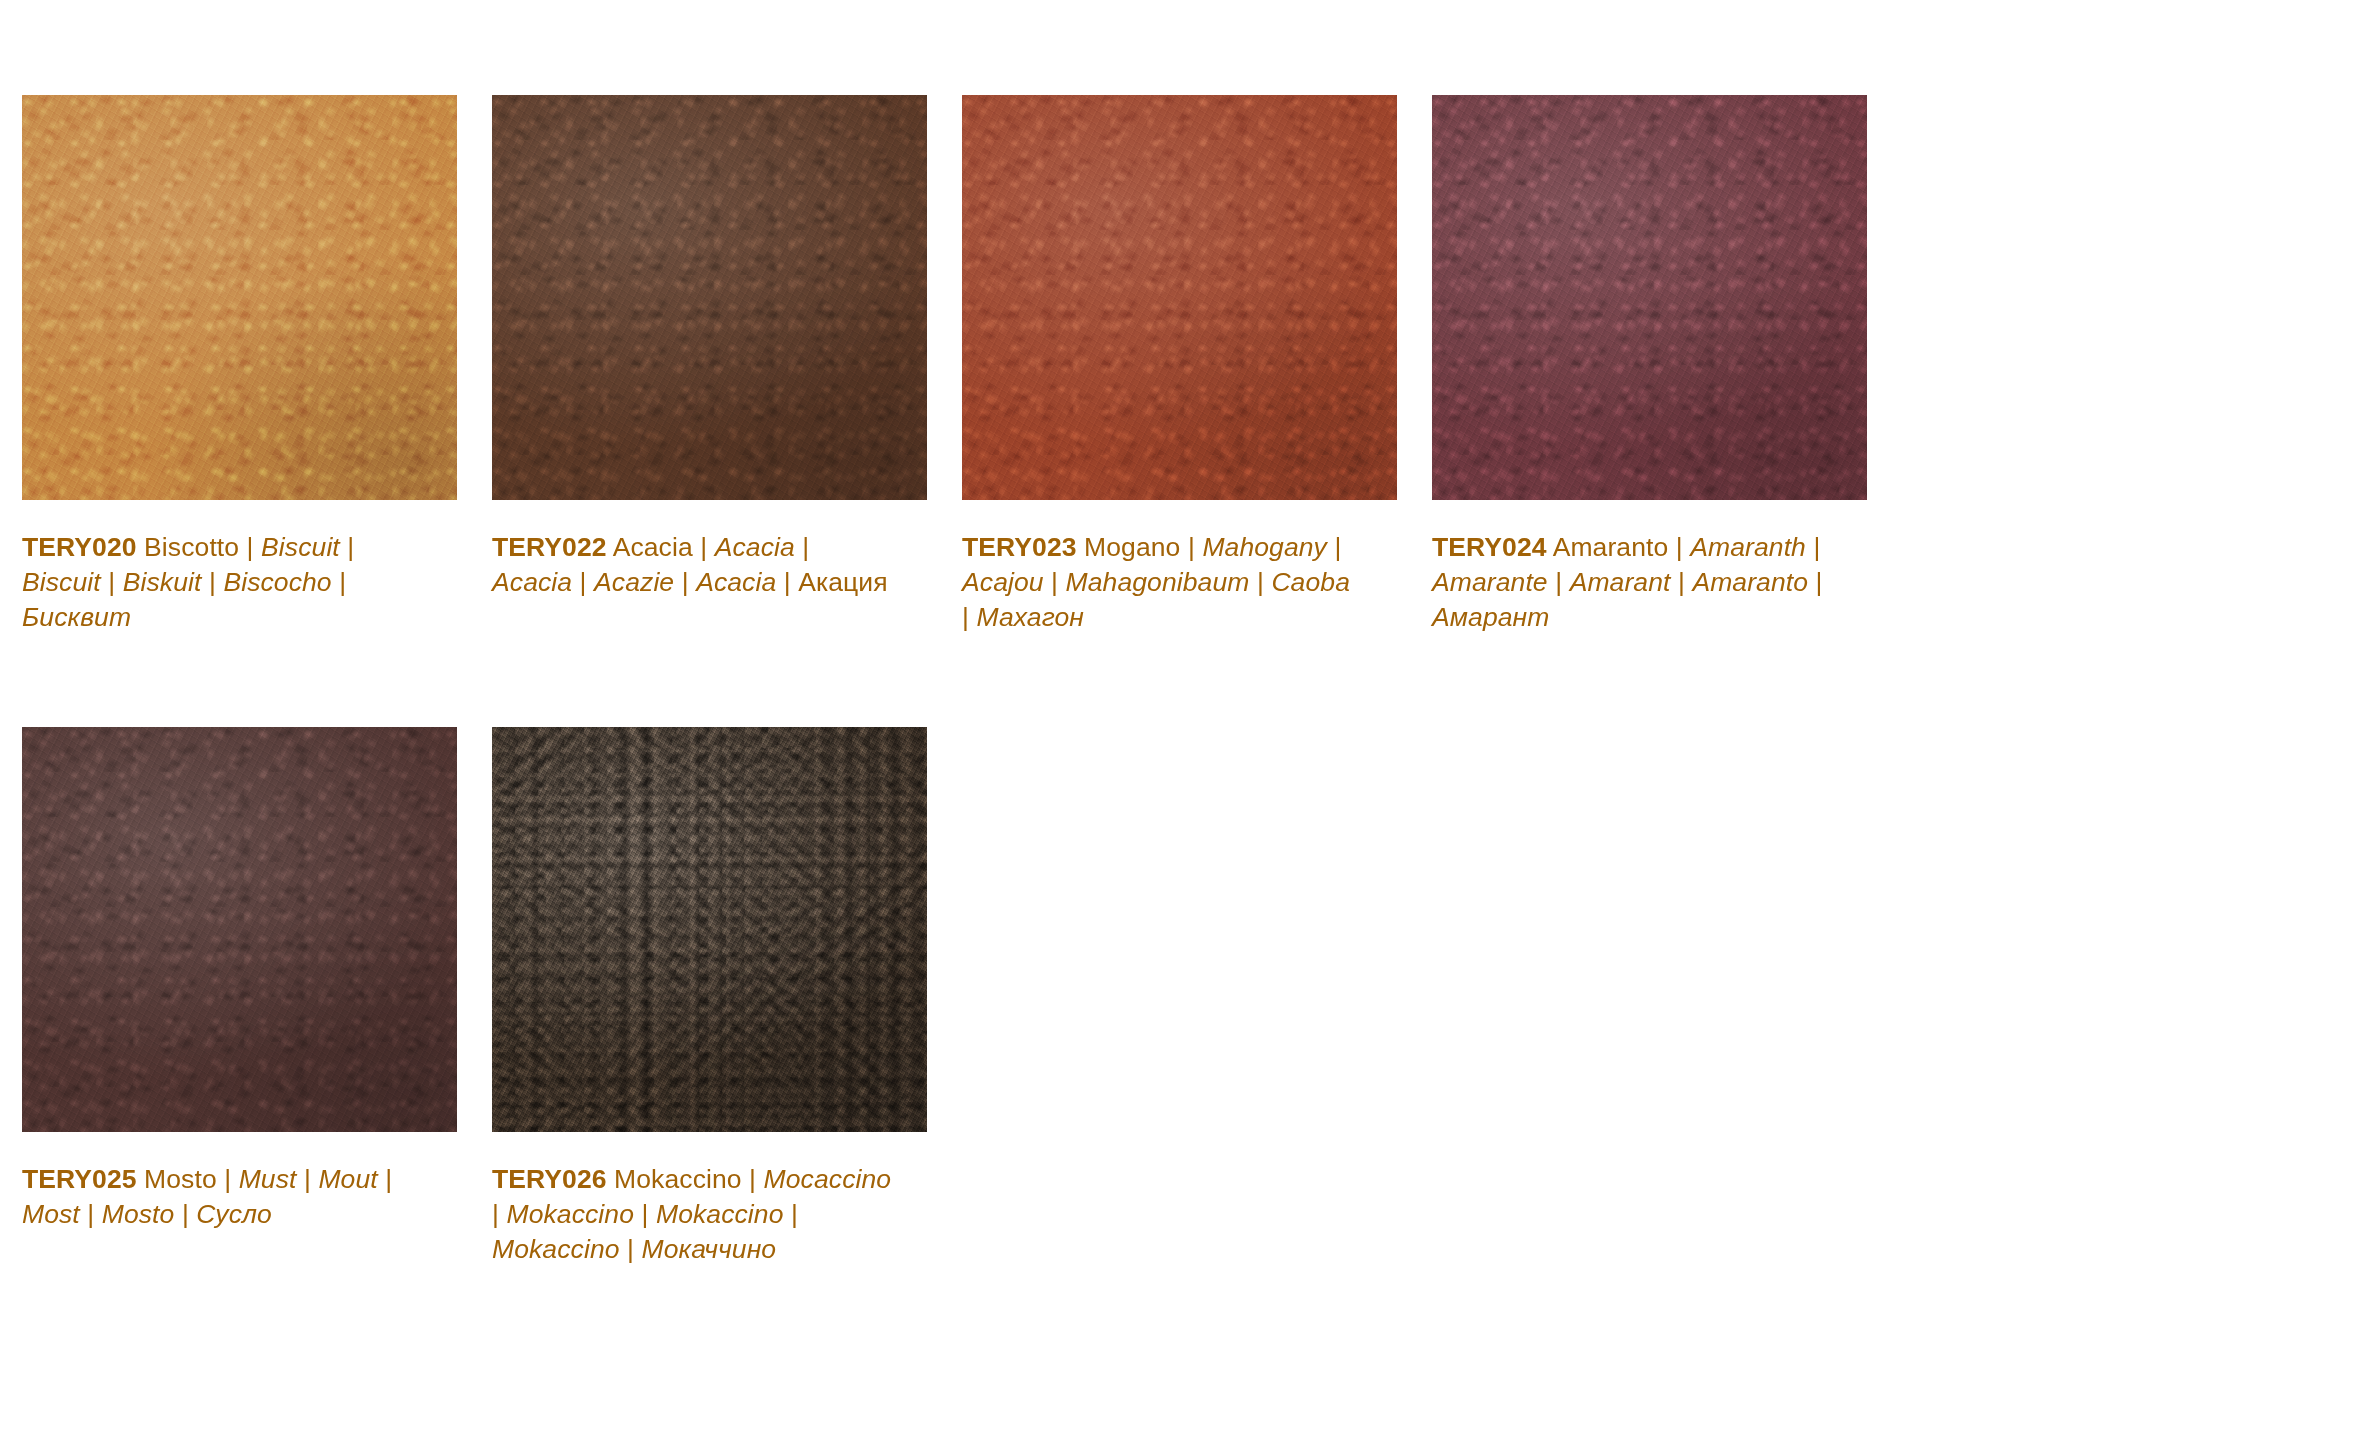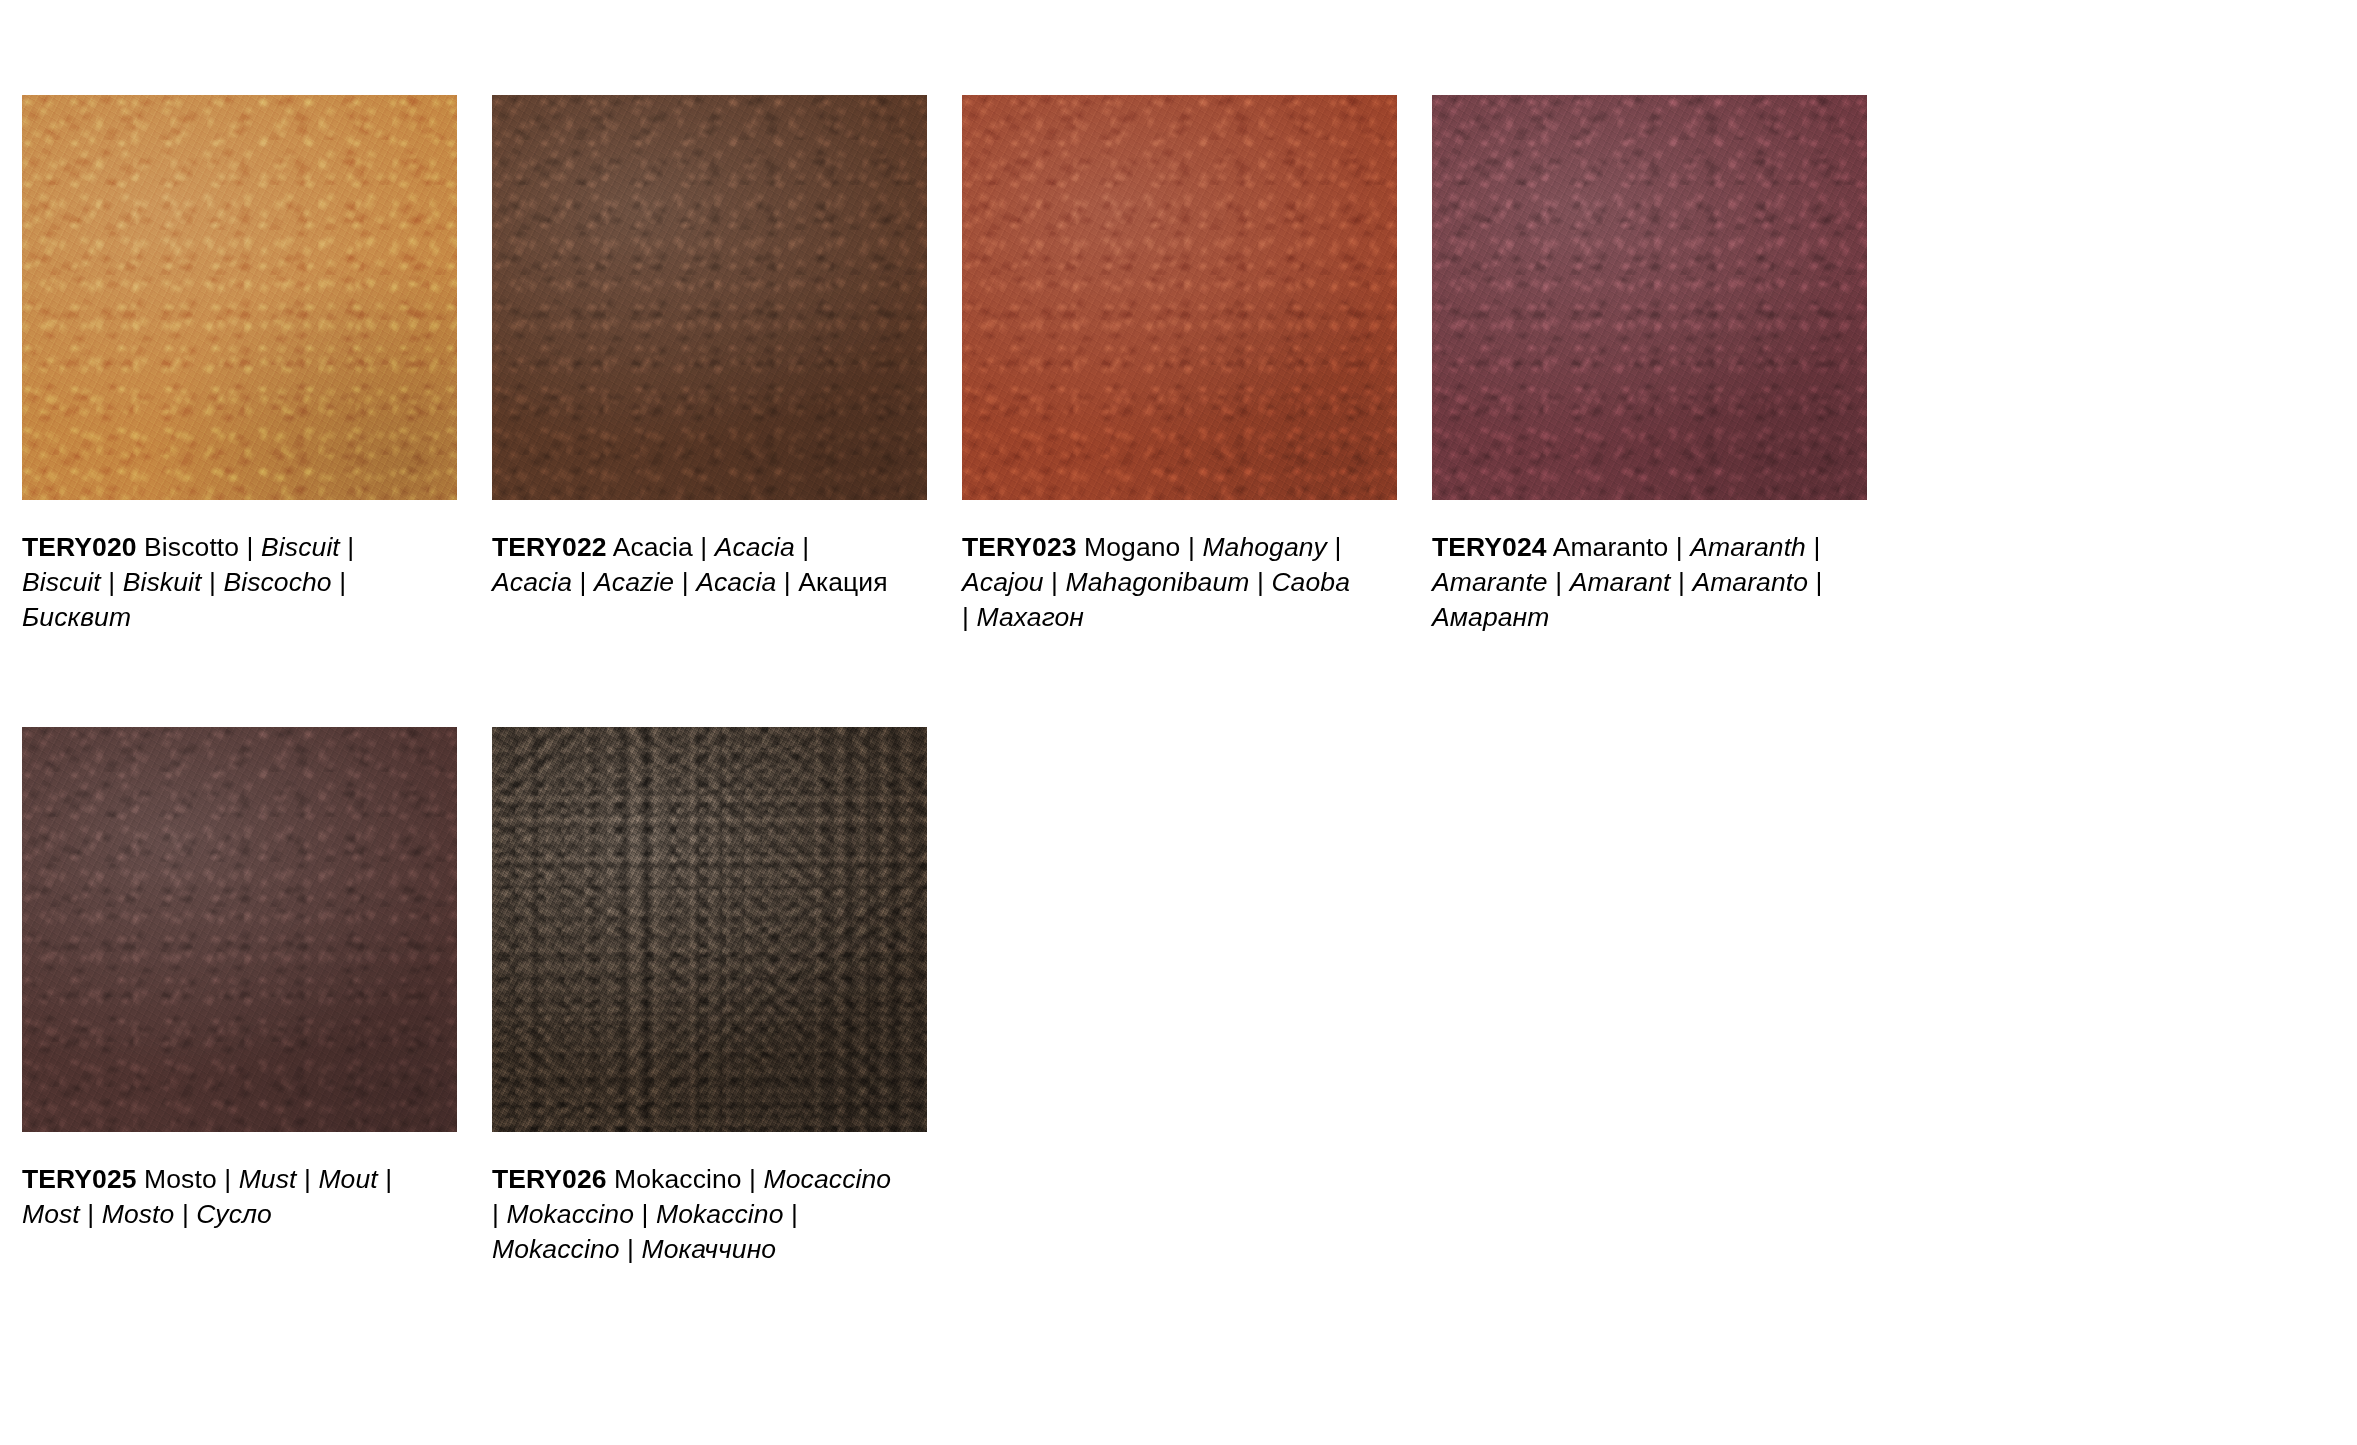--- a/index.html
+++ b/index.html
@@ -98,21 +98,21 @@
     background-image:
       repeating-linear-gradient(117deg, rgba(255,255,255,0.30) 0 1px, rgba(0,0,0,0.26) 1px 2px, rgba(255,255,255,0) 2px 4px),
       repeating-linear-gradient(31deg,  rgba(0,0,0,0.28) 0 1px, rgba(255,255,255,0.24) 1px 2px, rgba(255,255,255,0) 2px 4px);
   }
 
   .swatch-caption {
     margin-top: 30px;
     font-size: 26.5px;
     line-height: 35px;
     letter-spacing: 0.1px;
-    color: #000000;
+    color: #a16207;
     max-width: 400px;
   }
 
   .swatch-code {
     font-weight: bold;
   }
 
   .name-primary {
     font-style: normal;
   }

